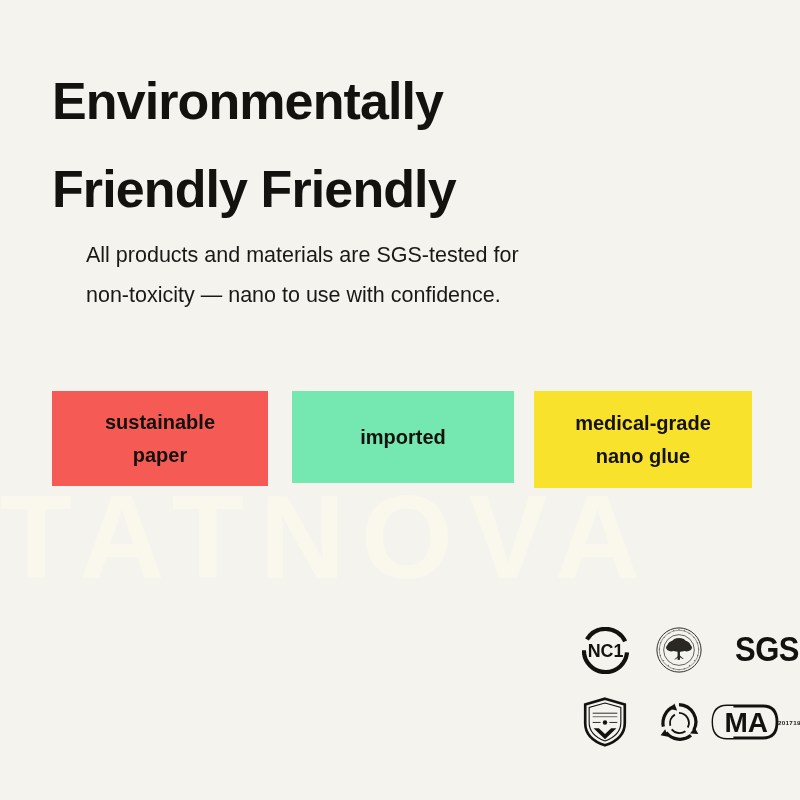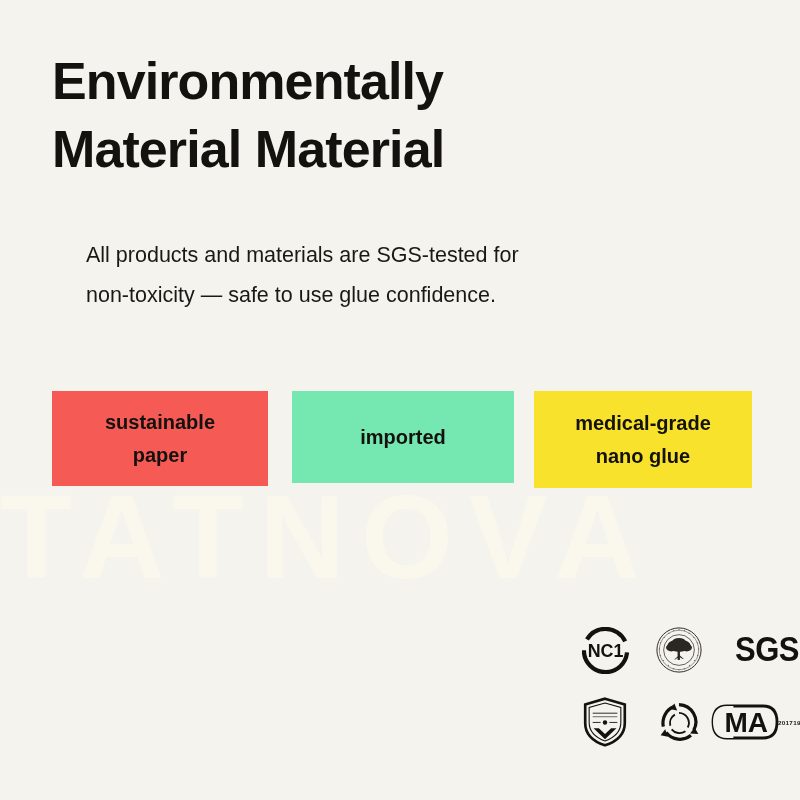--- a/index.html
+++ b/index.html
@@ -44,21 +44,21 @@
     left: 52px;
     top: 48px;
     width: 600px;
     font-size: 52px;
     line-height: 1.30;
     font-weight: 800;
     letter-spacing: -0.9px;
     color: #14120f;
     z-index: 2;
   }
-  .heading .line { display: block; }
+  .heading .line { display: block; margin-top: 20px; }
 
   
   .subtitle {
     position: absolute;
     left: 52px;
     top: 236px;
     width: 600px;
     font-size: 21.5px;
     line-height: 1.85;
     font-weight: 400;
@@ -131,26 +131,26 @@
 </style>
 </head>
 <body style="background: rgb(244, 243, 238);">
 
 <div class="page">
 
   <div class="watermark" style="color: rgb(250, 248, 236);">TATNOVA</div>
 
   <h1 class="heading">
     <span class="line">Environmentally</span>
-    <span class="line">Material Material</span>
+    <span class="line">Friendly Friendly</span>
   </h1>
 
   <p class="subtitle">
     <span class="line">All products and materials are SGS-tested for</span>
-    <span class="line">non-toxicity — safe to use glue confidence.</span>
+    <span class="line">non-toxicity — nano to use with confidence.</span>
   </p>
 
   <div class="tag-row">
 
     <div class="tag tag-0" style="background: rgb(245, 90, 85);">
       <span class="tline">sustainable</span>
       <span class="tline">paper</span>
     </div>
 
     <div class="tag tag-1" style="background: rgb(116, 232, 176);">

